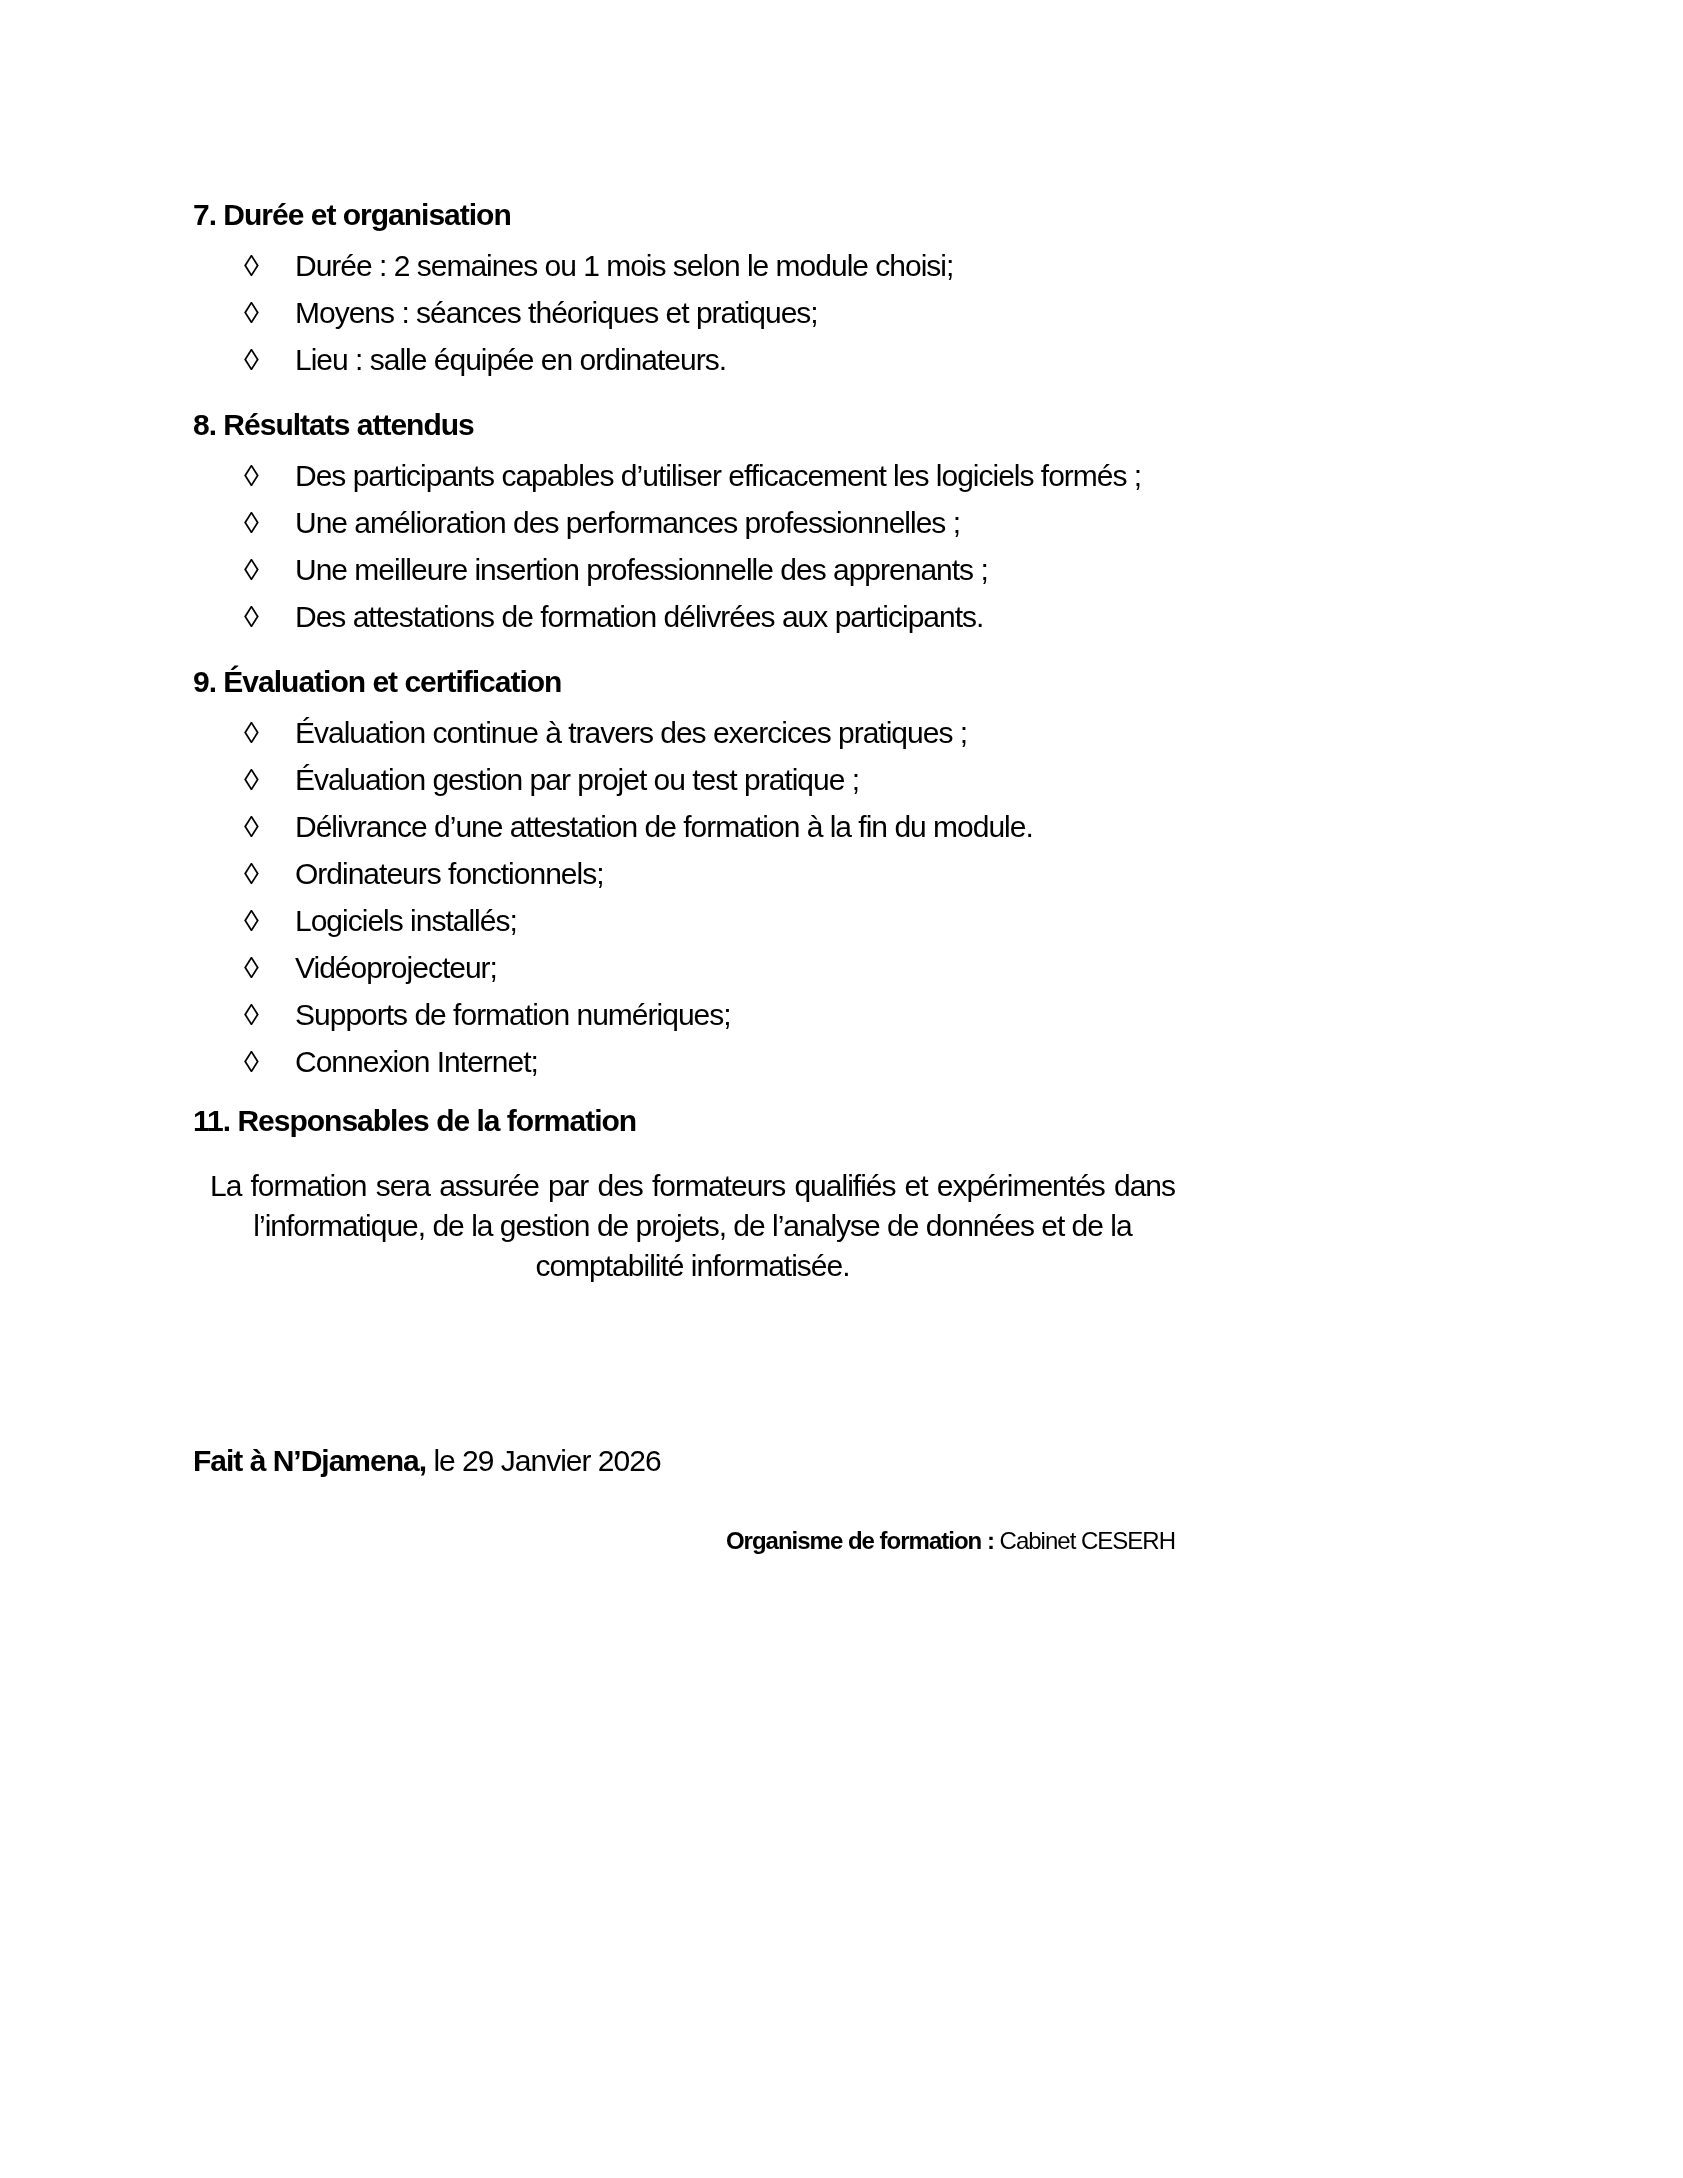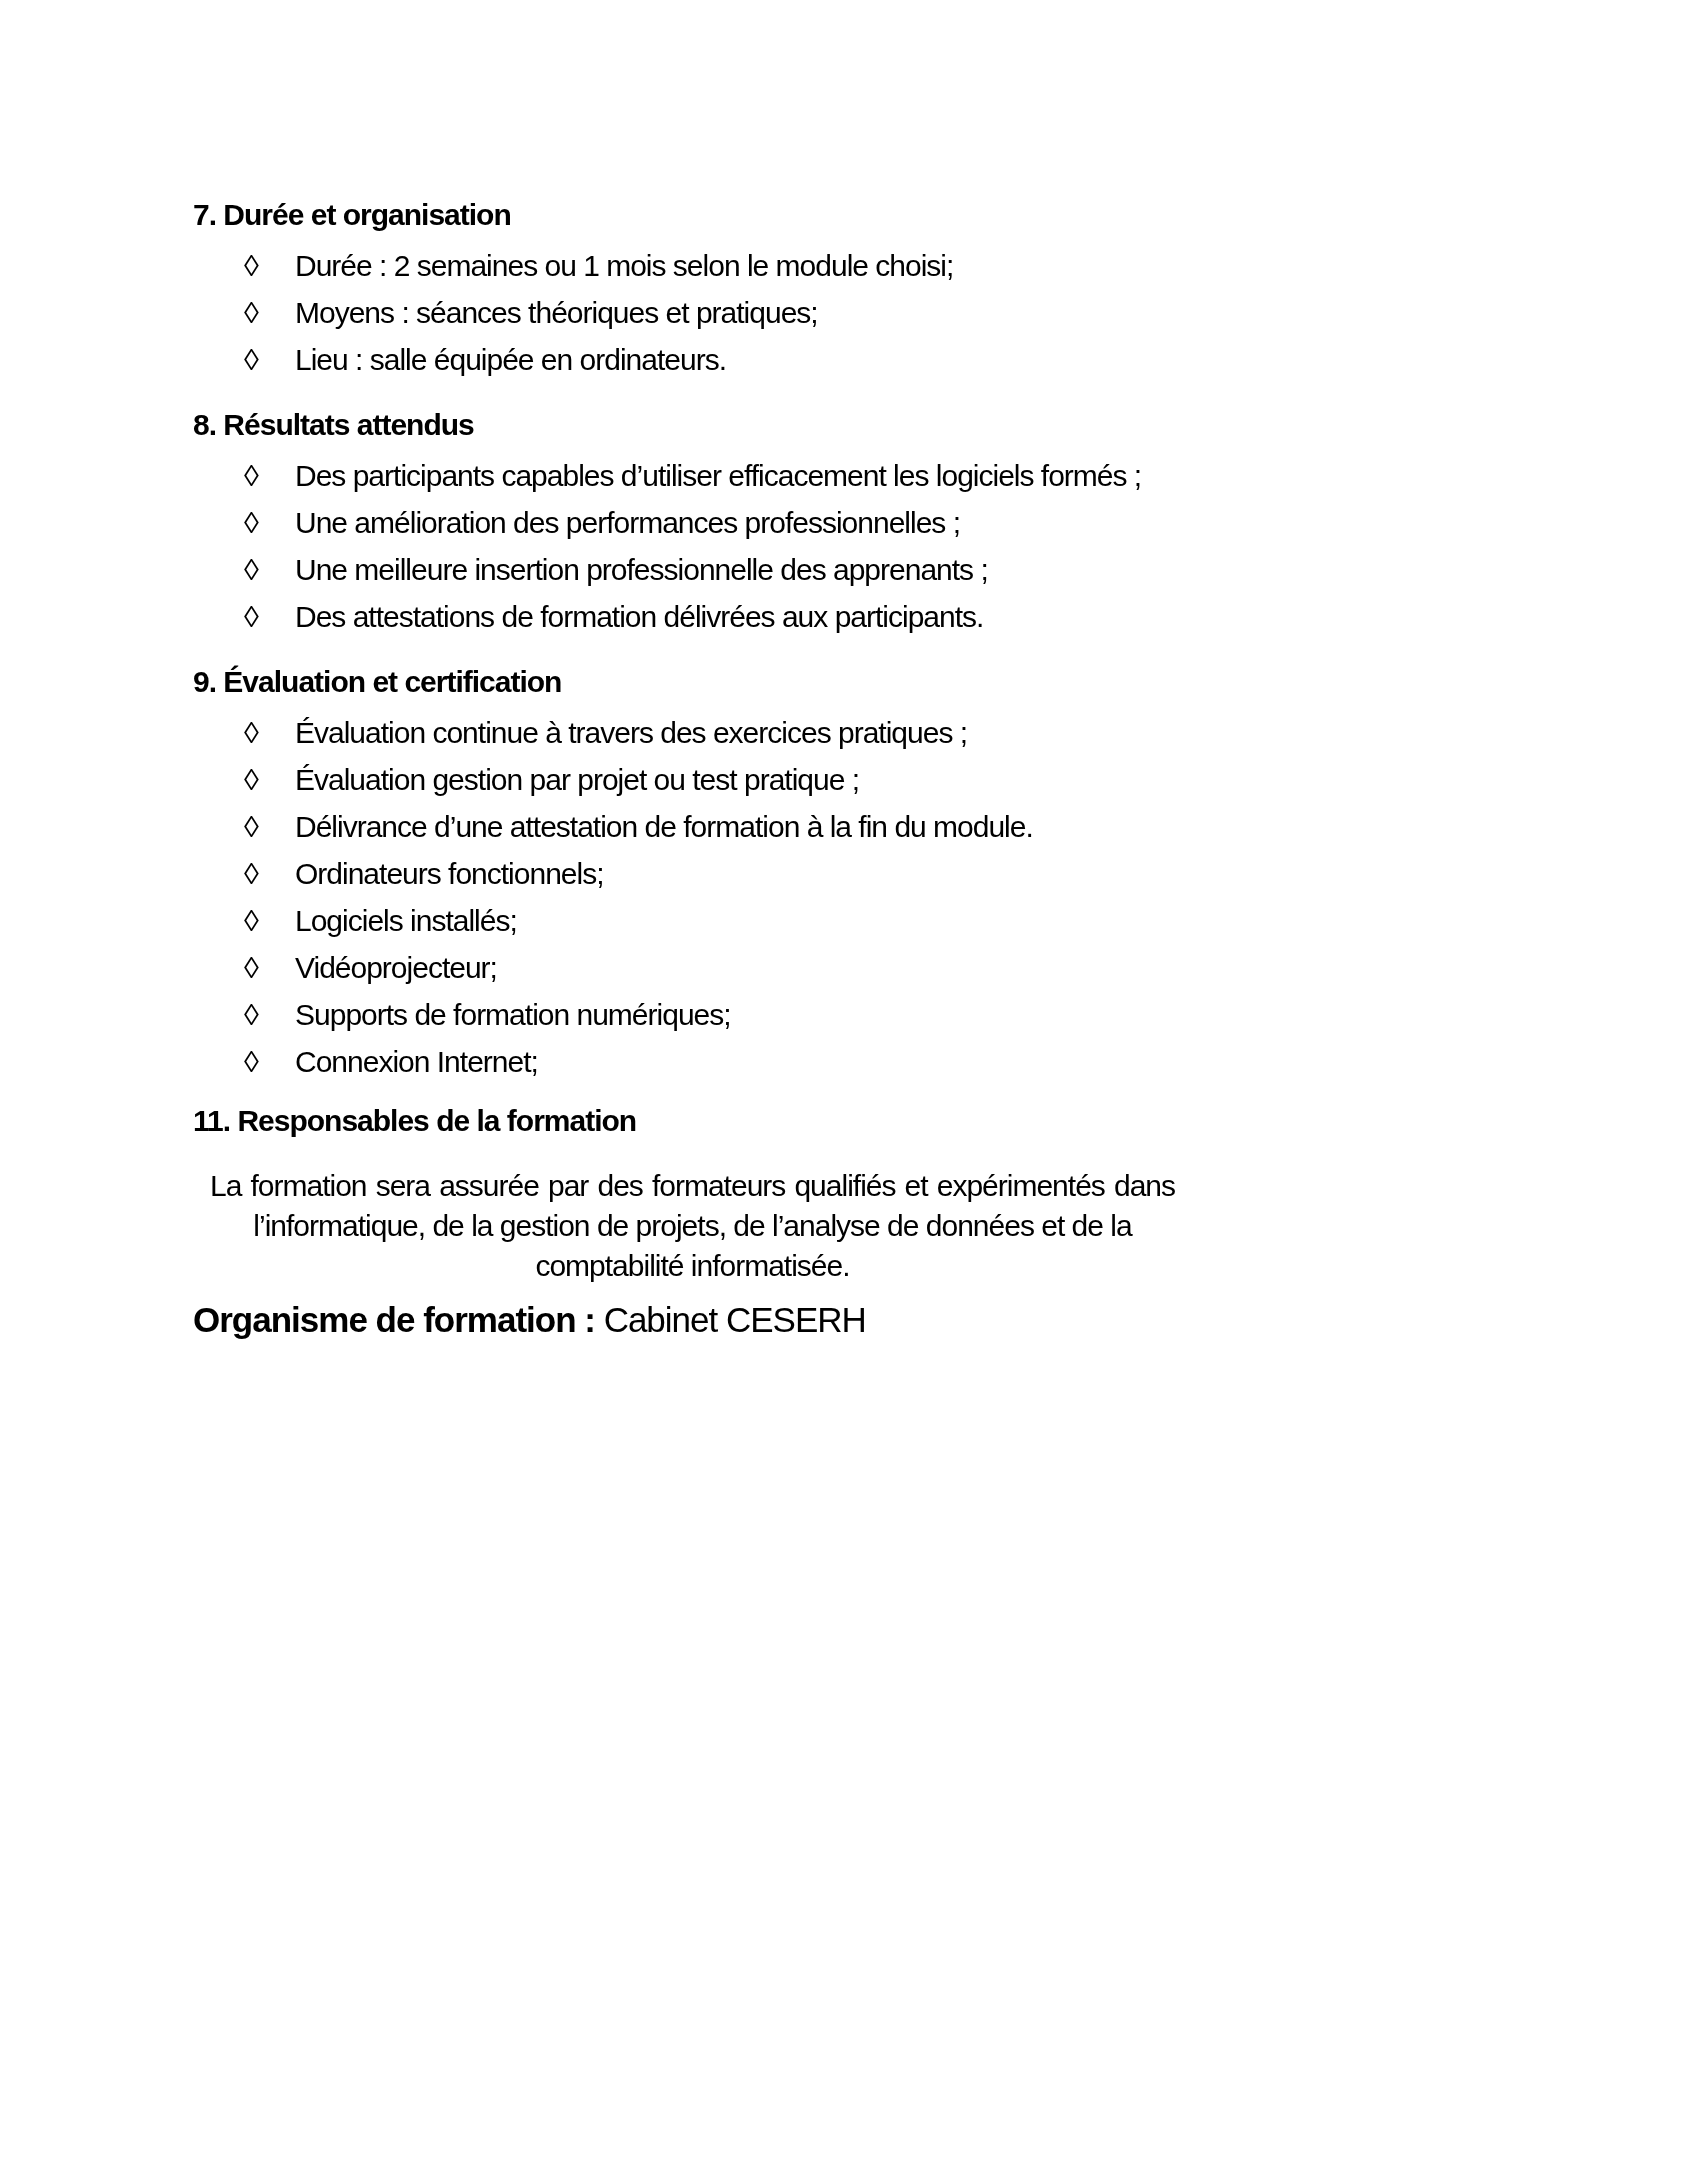--- a/index.html
+++ b/index.html
@@ -63,23 +63,24 @@
     display: inline-block;
     width: 100%;
   }
   .para .l2 { text-align: center; }
   .closing1 {
     margin-top: 151px;
     font-size: 30px;
     line-height: 47px;
   }
   .closing2 {
-    margin-top: 10px;
-    font-size: 35px;
+    margin-top: 33px;
+    font-size: 24px;
     line-height: 47px;
+    text-align: right;
   }
   b { font-weight: 700; }
 </style>
 </head>
 <body>
 
 <div class="page">
 
   <div class="h first">7. Durée et organisation</div>
   <ul class="blist">
@@ -156,17 +157,18 @@
     </li>
   </ul>
 
   <div class="h h-11">11. Responsables de la formation</div>
 
   <div class="para">
     <div class="l1">La formation sera assurée par des formateurs qualifiés et expérimentés dans les domaines de</div>
     <div class="l2">l’informatique, de la gestion de projets, de l’analyse de données et de la comptabilité informatisée.</div>
   </div>
 
+  <div class="closing1"><b>Fait à N’Djamena,</b><span> le 29 Janvier 2026</span></div>
 
   <div class="closing2"><b>Organisme de formation :</b><span> Cabinet CESERH</span></div>
 
 </div>
 
 
 </body></html>

